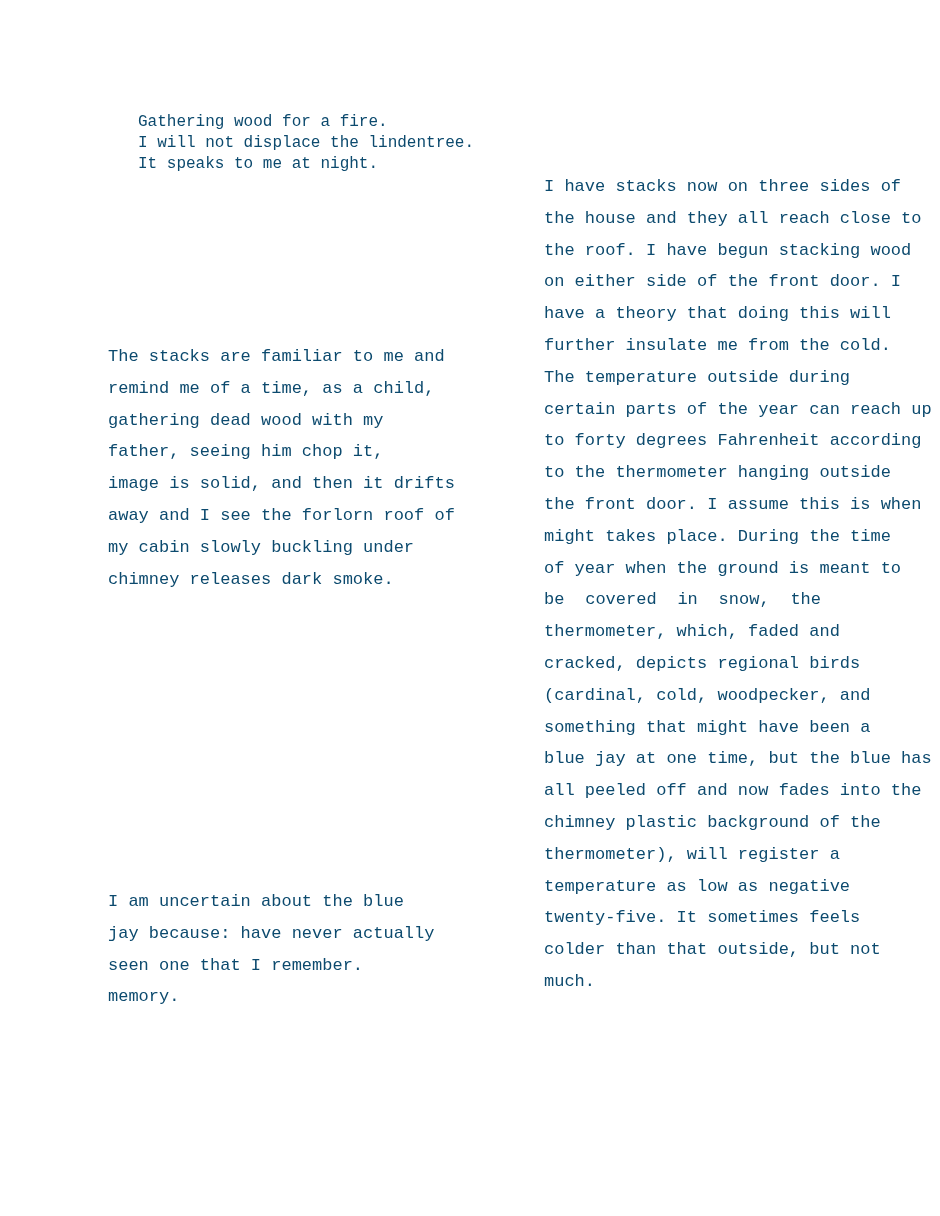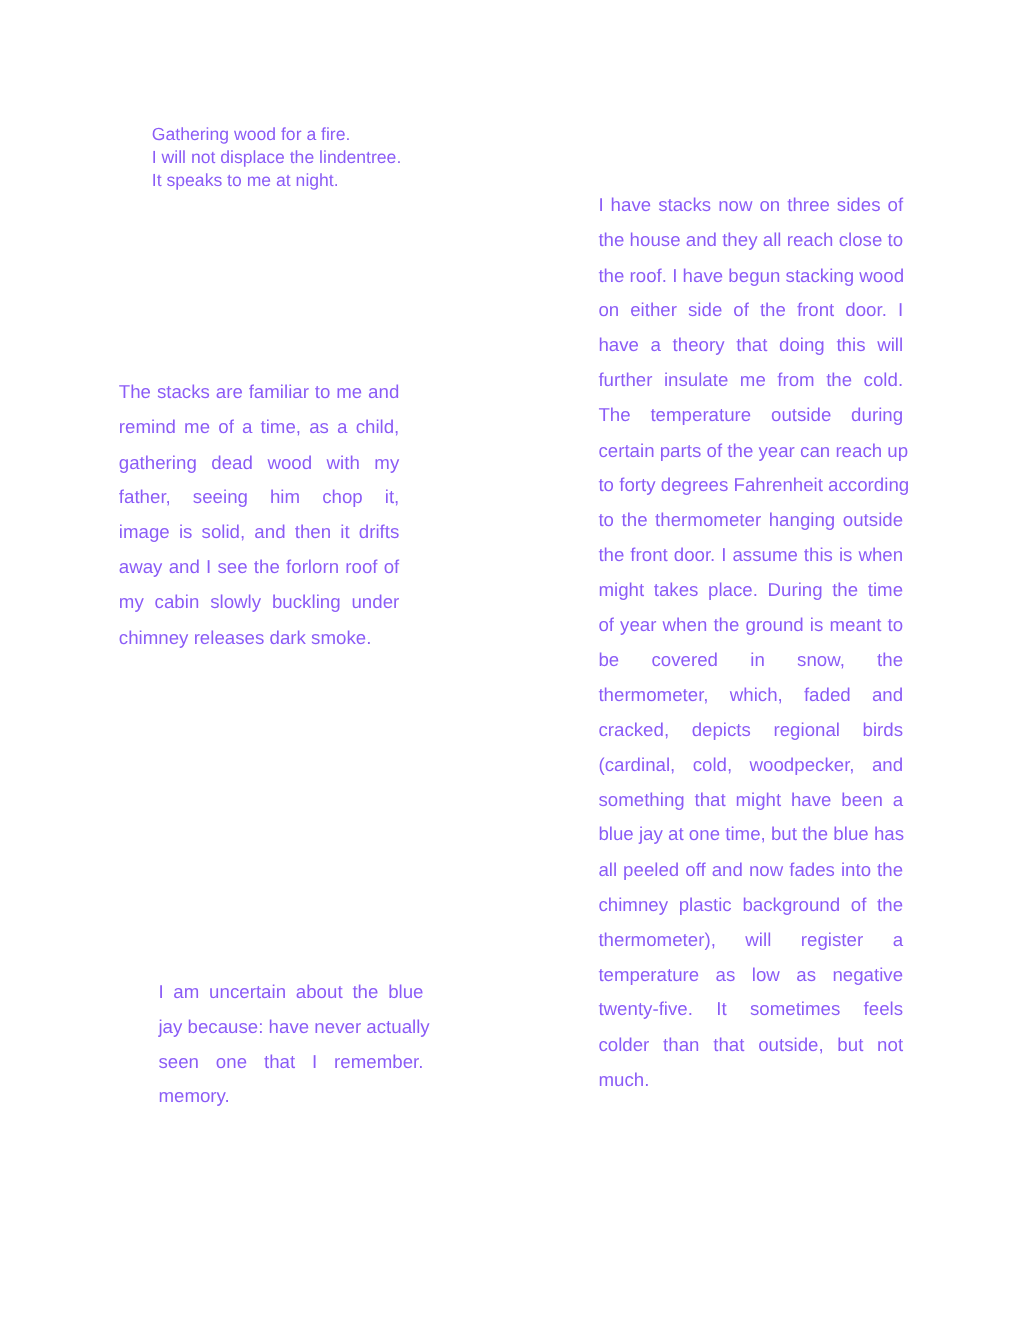--- a/index.html
+++ b/index.html
@@ -1,25 +1,25 @@
 <!DOCTYPE html>
 <html><head>
   <meta charset="utf-8">
   <style>
     html, body { margin: 0; padding: 0; background: #ffffff; }
     body { width: 940px; height: 1216px; position: relative; overflow: hidden; }
     .page { position: absolute; left: 0; top: 0; width: 940px; height: 1216px; background: #ffffff; }
-    .block { position: absolute; font-family: Liberation Sans, sans-serif; color: #8b5cf6; }
+    .block { position: absolute; font-family: Liberation Mono, monospace; color: #0c4a6e; }
     .poem { left: 138px; top: 112px; font-size: 16px; line-height: 21px; }
     .poem .line { display: block; white-space: nowrap; }
     .para { font-size: 17px; line-height: 31.8px; }
     .para .line { display: block; text-align: justify; text-align-last: justify; white-space: nowrap; height: 31.8px; }
     .para .line.last { text-align-last: left; }
     .left-1 { left: 108px; top: 341px; width: 255px; }
-    .left-2 { left: 108px; top: 886px; width: 241px; margin-left: 36px; }
+    .left-2 { left: 108px; top: 886px; width: 241px; }
     .right-1 { left: 544px; top: 171px; width: 277px; }
   </style>
 </head>
 <body>
 
 <div class="page">
 
   <div class="block poem">
     <span class="line">Gathering wood for a fire.</span>
     <span class="line">I will not displace the lindentree.</span>

